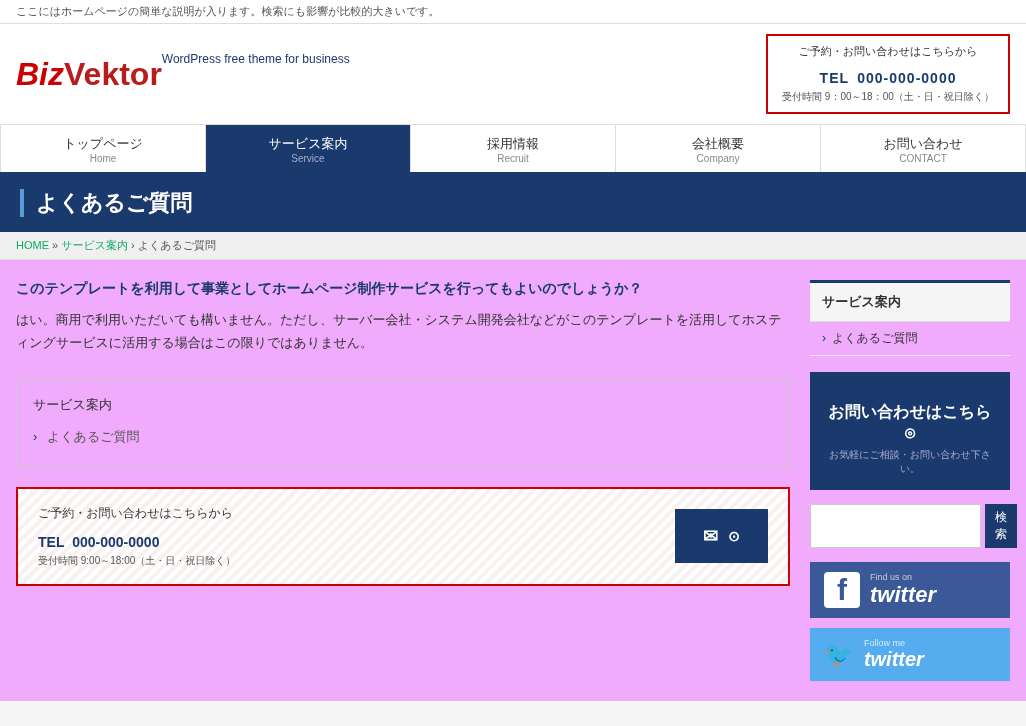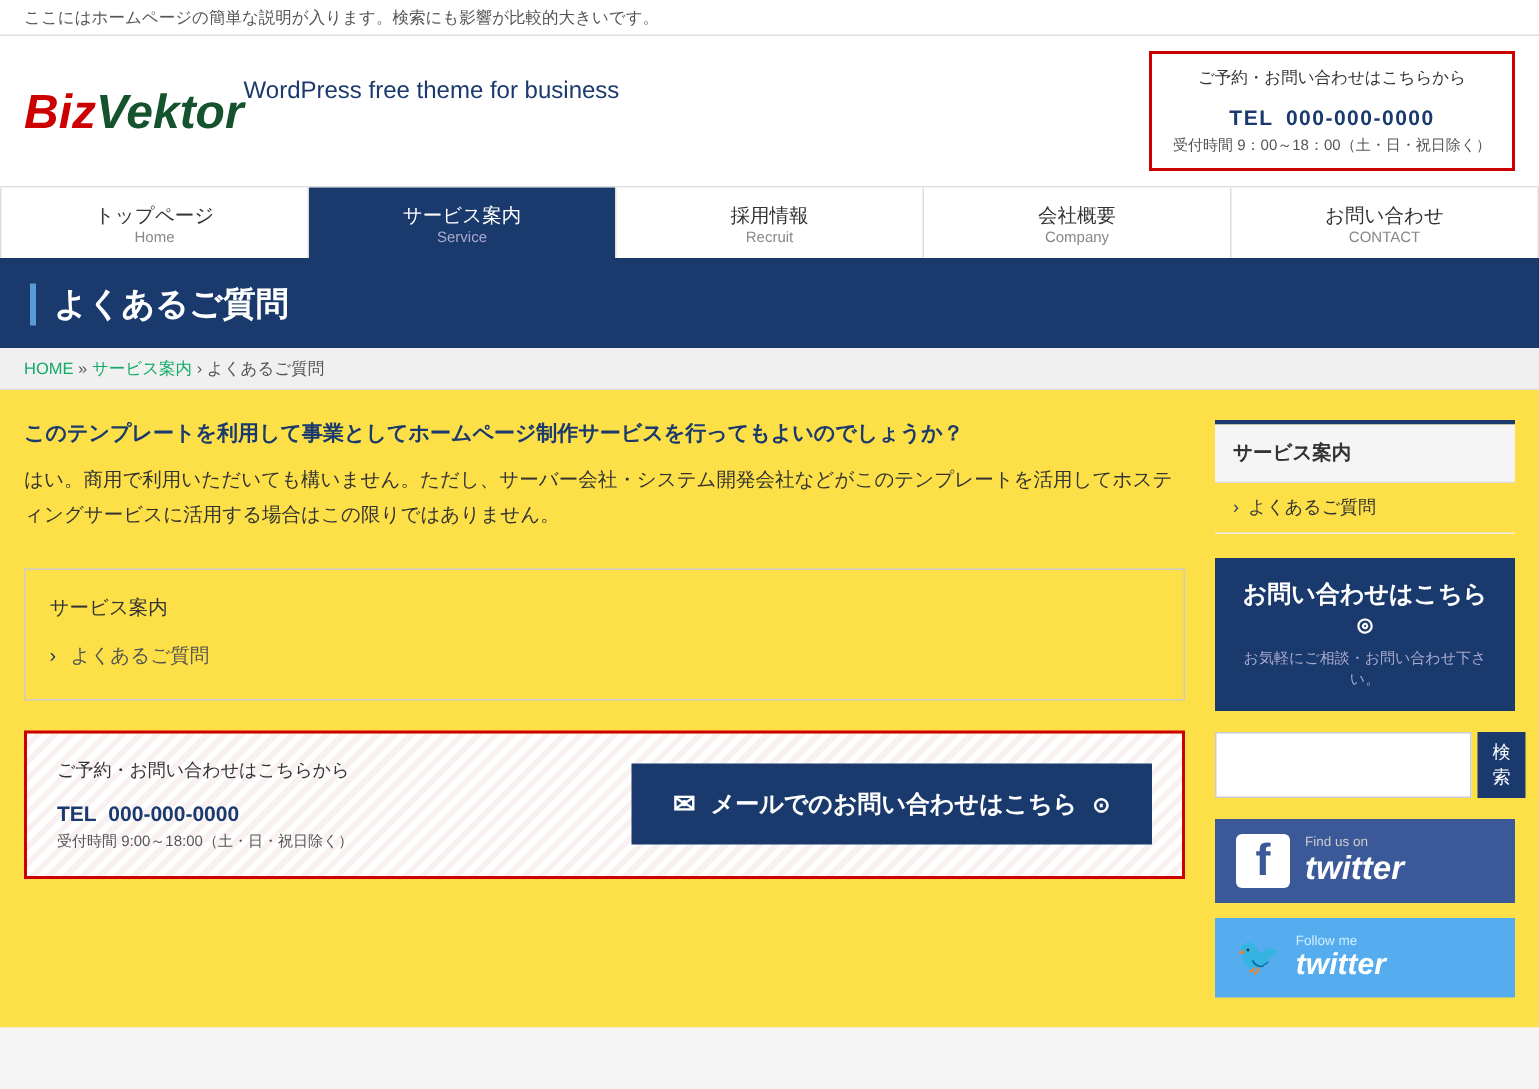--- a/index.html
+++ b/index.html
@@ -6,22 +6,22 @@
     body { font-family: 'Meiryo', 'MS Gothic', sans-serif; font-size: 13px; background: #f5f5f5; color: #333; width: 1026px; }
 
     
     .top-bar { background: #fff; padding: 4px 16px; font-size: 11px; color: #555; border-bottom: 1px solid #ddd; }
 
     
     .header { background: #fff; display: flex; align-items: center; justify-content: space-between; padding: 10px 16px 10px 16px; border-bottom: 1px solid #ddd; }
     .logo-area { display: flex; flex-direction: row; }
     .logo-title { display: flex; align-items: baseline; }
     .logo-biz { color: #c00; font-size: 32px; font-weight: bold; font-style: italic; }
-    .logo-vektor { color: #14532d; font-size: 32px; font-weight: bold; font-style: italic; }
-    .logo-sub { color: #1a3a6e; font-size: 16px; margin-top: -4px; }
+    .logo-vektor { color: #b91c1c; font-size: 32px; font-weight: bold; }
+    .logo-sub { color: #1a3a6e; font-size: 12px; margin-top: -4px; }
     .contact-box { border: 2px solid #c00; padding: 8px 14px; text-align: center; }
     .contact-box-top { font-size: 11px; color: #333; }
     .contact-box-tel { font-size: 26px; font-weight: bold; color: #1a3a6e; letter-spacing: 1px; }
     .contact-box-tel span { font-size: 14px; }
     .contact-box-hours { font-size: 10px; color: #555; }
 
     
     nav { background: #fff; border-bottom: 2px solid #1a3a6e; }
     nav ul { display: flex; list-style: none; }
     nav ul li { flex: 1; text-align: center; border-right: 1px solid #ddd; }
@@ -34,21 +34,21 @@
     
     .page-title-bar { background: #1a3a6e; padding: 14px 20px; display: flex; align-items: center; margin-bottom: 0; }
     .page-title-bar .bar-accent { width: 4px; height: 28px; background: #5b9bd5; margin-right: 12px; display: inline-block; }
     .page-title-bar h1 { color: #fff; font-size: 22px; font-weight: bold; }
 
     
     .breadcrumb { background: #f0f0f0; padding: 6px 16px; font-size: 11px; color: #555; border-bottom: 1px solid #ddd; }
     .breadcrumb a { color: #1a6; text-decoration: none; }
 
     
-    .main-container { display: flex; padding: 20px 16px; gap: 20px; background: #fde047; }
+    .main-container { display: flex; padding: 20px 16px; gap: 20px; background: #f0abfc; }
     .content-area { flex: 1; min-width: 0; }
     .sidebar { width: 200px; flex-shrink: 0; }
 
     
     .faq-question { color: #1a3a6e; font-size: 14px; font-weight: bold; margin-bottom: 10px; }
     .faq-answer { font-size: 13px; color: #333; line-height: 1.8; margin-bottom: 24px; }
     .faq-section { margin-bottom: 24px; }
 
     
     .sub-nav-box { border: 1px solid #ccc; padding: 16px; margin-bottom: 20px; }
@@ -71,21 +71,21 @@
 
     
     .sidebar-menu { border-top: 3px solid #1a3a6e; margin-bottom: 16px; }
     .sidebar-menu .sidebar-menu-title { background: #f5f5f5; padding: 10px 12px; font-size: 13px; font-weight: bold; color: #333; border-bottom: 1px solid #ddd; }
     .sidebar-menu ul { list-style: none; }
     .sidebar-menu ul li { border-bottom: 1px solid #eee; }
     .sidebar-menu ul li a { display: block; padding: 8px 12px; font-size: 12px; color: #333; text-decoration: none; }
     .sidebar-menu ul li a::before { content: '›'; margin-right: 6px; color: #1a3a6e; }
 
     .sidebar-contact-btn { background: #1a3a6e; color: #fff; padding: 14px 12px; text-align: center; margin-bottom: 14px; cursor: pointer; }
-    .sidebar-contact-btn .main-text { font-size: 16px; font-weight: bold; display: flex; align-items: center; justify-content: center; gap: 6px; }
+    .sidebar-contact-btn .main-text { font-size: 16px; font-weight: bold; display: flex; align-items: center; justify-content: center; gap: 6px; margin-top: 16px; }
     .sidebar-contact-btn .sub-text { font-size: 10px; color: #aac; margin-top: 4px; }
 
     .sidebar-search { display: flex; gap: 4px; margin-bottom: 14px; }
     .sidebar-search input { flex: 1; border: 1px solid #ccc; padding: 5px 7px; font-size: 12px; }
     .sidebar-search button { background: #1a3a6e; color: #fff; border: none; padding: 5px 10px; font-size: 12px; cursor: pointer; }
 
     
     .social-box { background: #3b5998; color: #fff; padding: 10px 14px; margin-bottom: 10px; display: flex; align-items: center; gap: 10px; }
     .social-box .fb-icon { font-size: 30px; font-weight: bold; background: #fff; color: #3b5998; width: 36px; height: 36px; display: flex; align-items: center; justify-content: center; border-radius: 4px; flex-shrink: 0; }
     .social-box .fb-text { display: flex; flex-direction: column; }
@@ -189,21 +189,20 @@
       <div class="bottom-cta-left">
         <div class="bottom-cta-label">ご予約・お問い合わせはこちらから</div>
         <div class="bottom-cta-tel">
           <span>TEL</span>
           <span>000-000-0000</span>
         </div>
         <div class="bottom-cta-hours">受付時間 9:00～18:00（土・日・祝日除く）</div>
       </div>
       <button class="bottom-cta-btn">
         <span class="mail-icon">✉</span>
-        <span>メールでのお問い合わせはこちら</span>
         <span class="arrow">⊙</span>
       </button>
     </div>
 
   </div>
 
   <div class="sidebar">
 
     <div class="sidebar-menu">
       <div class="sidebar-menu-title">サービス案内</div>

